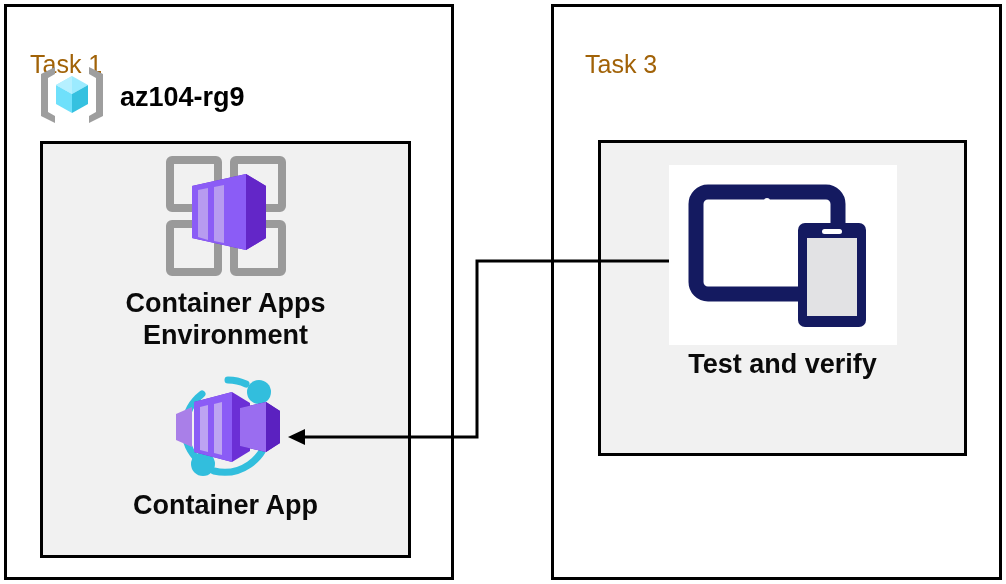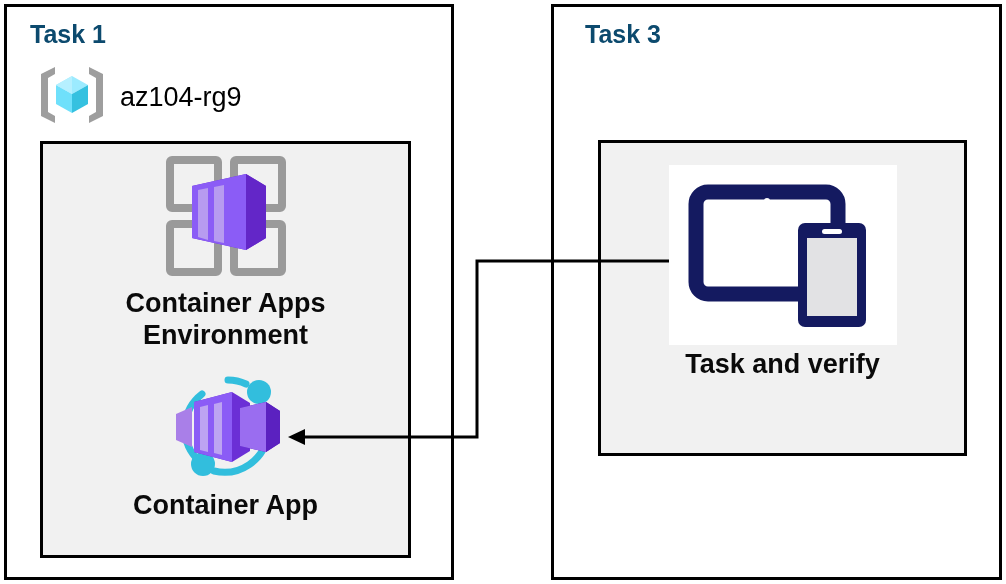--- a/index.html
+++ b/index.html
@@ -24,40 +24,41 @@
     background: #ffffff;
     border: 3px solid #000000;
     box-sizing: border-box;
   }
   #task1-panel { left: 4px;   top: 4px; width: 450px; height: 576px; }
   #task2-panel { left: 551px; top: 4px; width: 451px; height: 576px; }
 
   .task-label {
     position: absolute;
     font-size: 25px;
-    font-weight: bold;
-    color: #0c4a6e;
+    font-weight: normal;
+    color: #a16207;
     letter-spacing: 0px;
     white-space: nowrap;
+    margin-top: 30px;
   }
   #task1-label { left: 30px;  top: 20px; }
   #task2-label { left: 585px; top: 20px; }
 
   
   #rg-row {
     position: absolute;
     left: 36px;
     top: 62px;
     display: flex;
     align-items: center;
     gap: 12px;
   }
   #rg-name {
     font-size: 27px;
-    font-weight: normal;
+    font-weight: bold;
     color: #000000;
     white-space: nowrap;
   }
 
   
   .inner-box {
     position: absolute;
     background: #f1f1f1;
     border: 3px solid #000000;
     box-sizing: border-box;
@@ -191,21 +192,21 @@
           <rect x="8" y="14" width="142" height="102" rx="12" ry="12" fill="none" stroke="#141a60" stroke-width="15"></rect>
           <circle cx="79" cy="23" r="3" fill="#ffffff"></circle>
           <rect x="62" y="100" width="36" height="7" rx="3.5" fill="#ffffff"></rect>
 
           <rect x="110" y="45" width="68" height="104" rx="7" ry="7" fill="#141a60"></rect>
           <rect x="119" y="60" width="50" height="78" fill="#e2e2e4"></rect>
           <rect x="134" y="51" width="20" height="5" rx="2.5" fill="#ffffff"></rect>
         </svg>
       </span>
     </span>
-    <div class="caption">Task and verify</div>
+    <div class="caption">Test and verify</div>
   </div>
 
   <svg id="connector">
     <polyline points="669,261 477,261 477,437 296,437" fill="none" stroke="#000000" stroke-width="3"></polyline>
     <polygon points="288,437 305,429 305,445" fill="#000000"></polygon>
   </svg>
 
 </div>
 
 </body></html>

